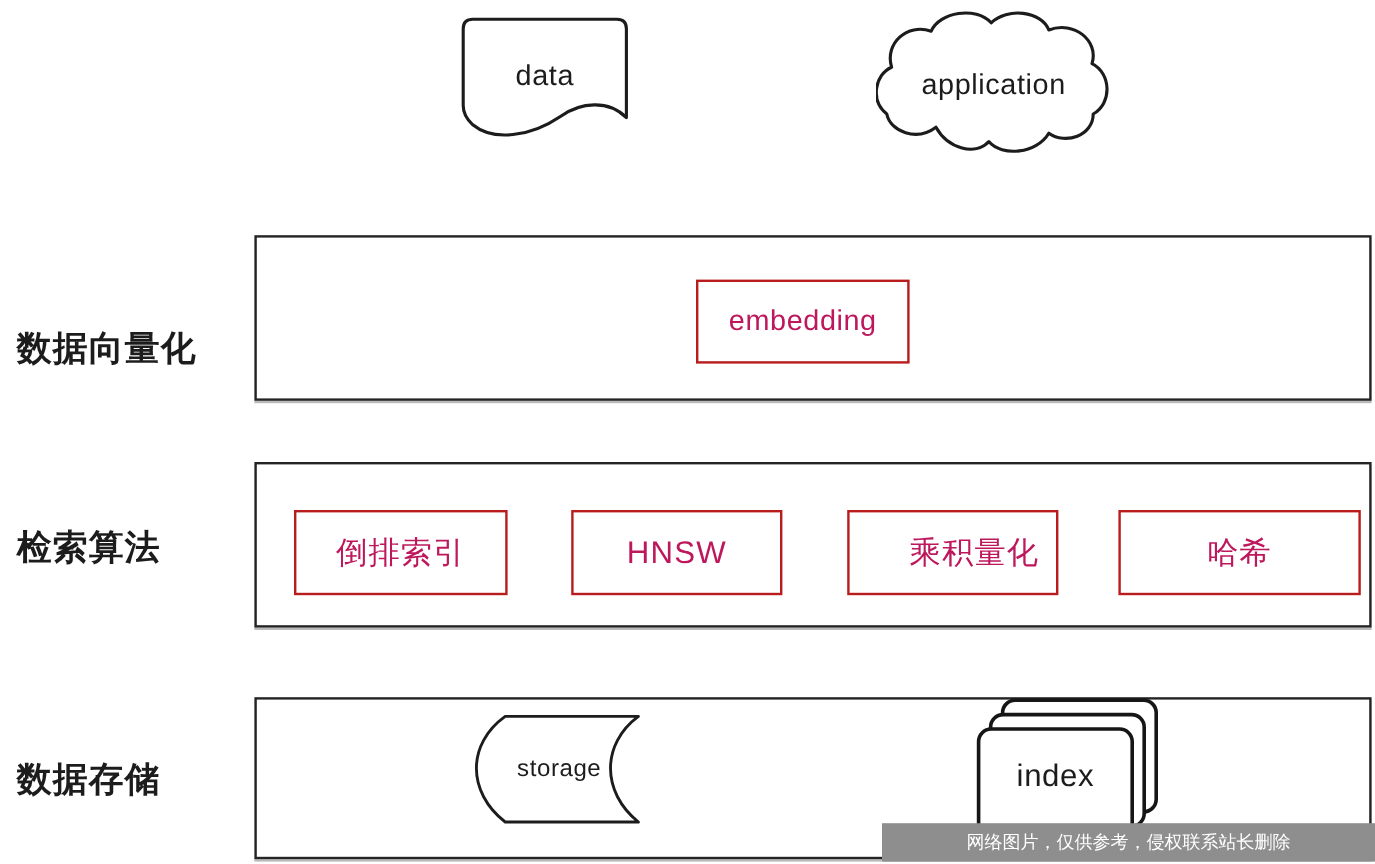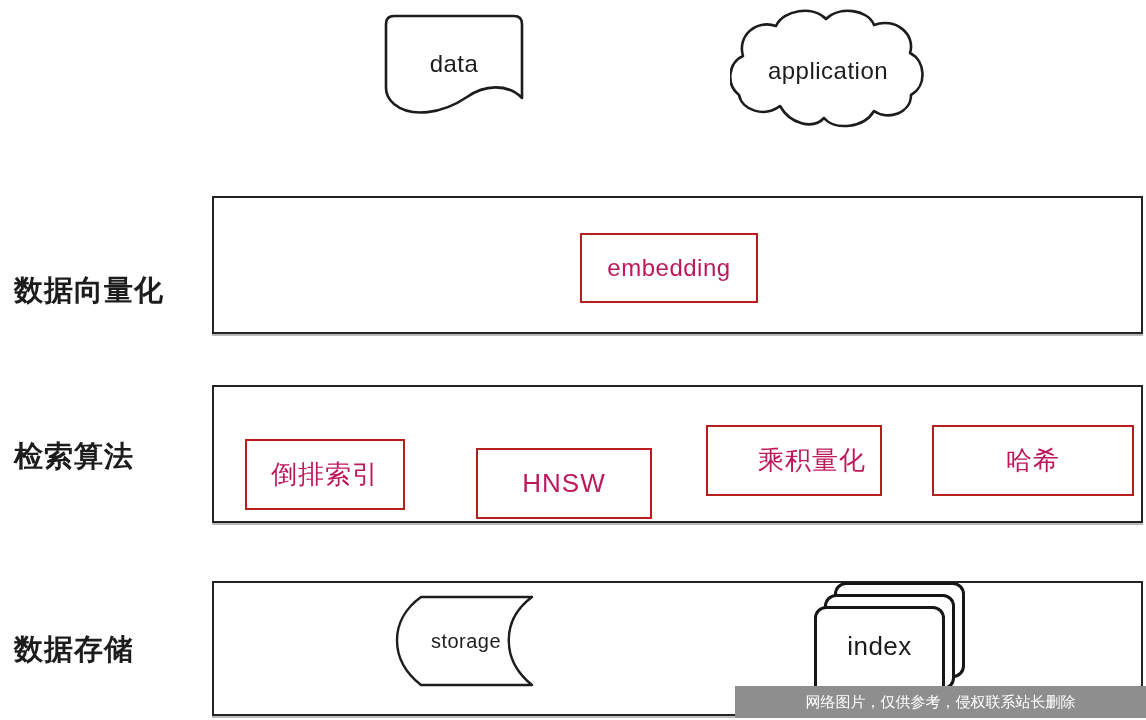--- a/index.html
+++ b/index.html
@@ -64,22 +64,22 @@
     position: absolute;
     height: 71px;
     background: #ffffff;
     border: 2px solid #b91c1c;
     display: flex; align-items: center; justify-content: center;
     font-size: 26px;
     letter-spacing: 1px;
     color: #be185d;
   }
   .embedding-box { left: 580px; top: 233px; width: 178px; height: 70px; font-size: 24px; letter-spacing: 0.5px; }
-  .algo-1 { left: 245px; top: 425px; width: 160px; margin-top: 14px; }
-  .algo-2 { left: 476px; top: 448px; width: 176px; }
+  .algo-1 { left: 245px; top: 425px; width: 178px; }
+  .algo-2 { left: 476px; top: 425px; width: 176px; }
   .algo-3 { left: 706px; top: 425px; width: 176px; padding-left: 36px; }
   .algo-4 { left: 932px; top: 425px; width: 202px; }
 
   
   .storage-wrap { left: 386px; top: 594px; width: 150px; height: 94px; }
   .storage-wrap .shape-label { font-size: 20px; letter-spacing: 0.5px; padding-left: 10px; }
 
   
   .stack-wrap { position: absolute; left: 767px; top: 582px; width: 155px; height: 123px; margin-left: 47px; }
   .card {

